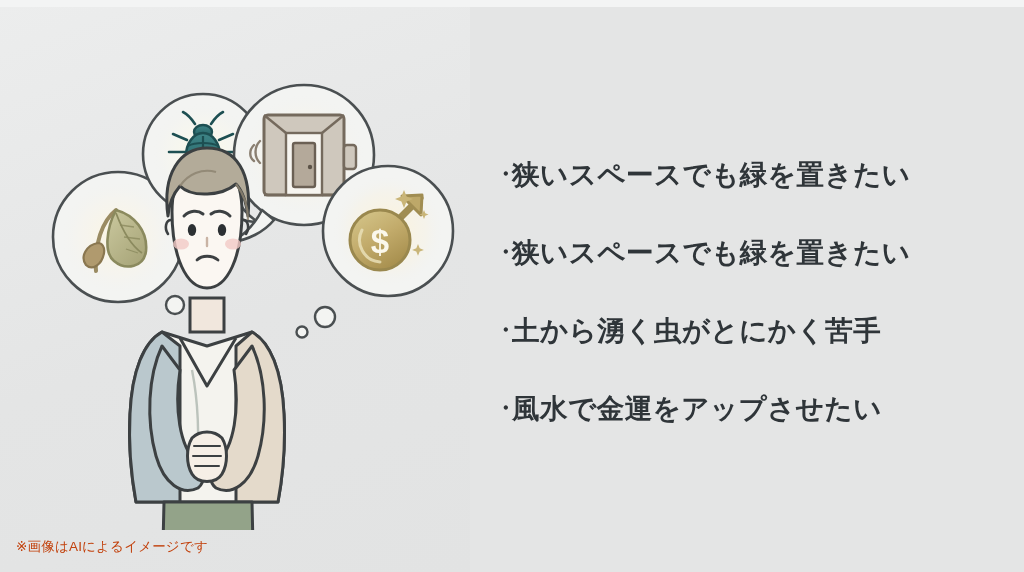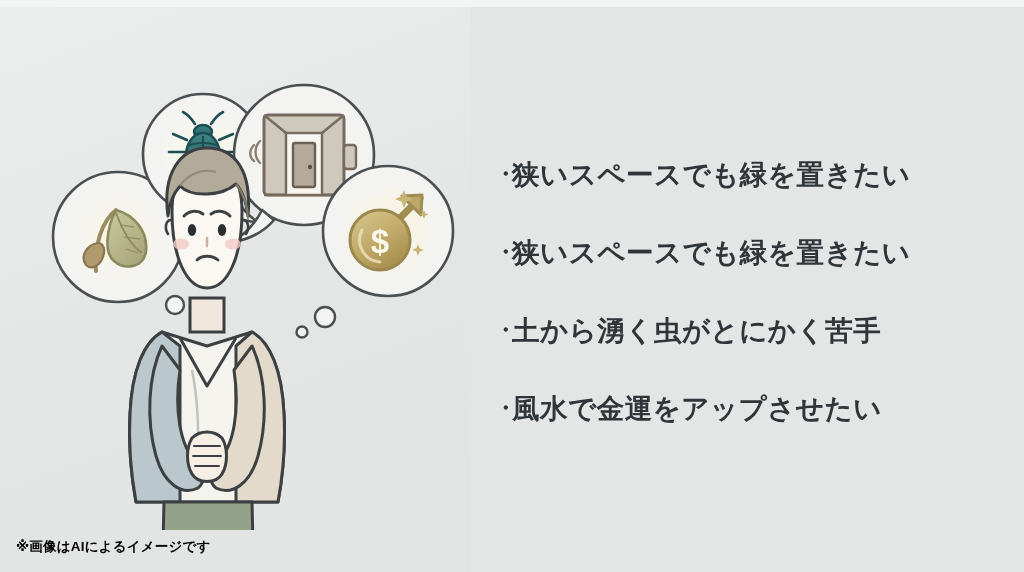--- a/index.html
+++ b/index.html
@@ -69,22 +69,22 @@
     white-space: nowrap;
   }
 
   
   #footnote {
     position: absolute;
     left: 16px;
     bottom: 16px;
     font-size: 13.5px;
     letter-spacing: 0.2px;
-    color: #000000;
-    font-weight: 700;
+    color: #c2410c;
+    font-weight: 400;
   }
 </style>
 </head>
 <body>
 
 <div id="slide">
 
   <div class="left-wash"></div>
   <div class="top-band"></div>
 

